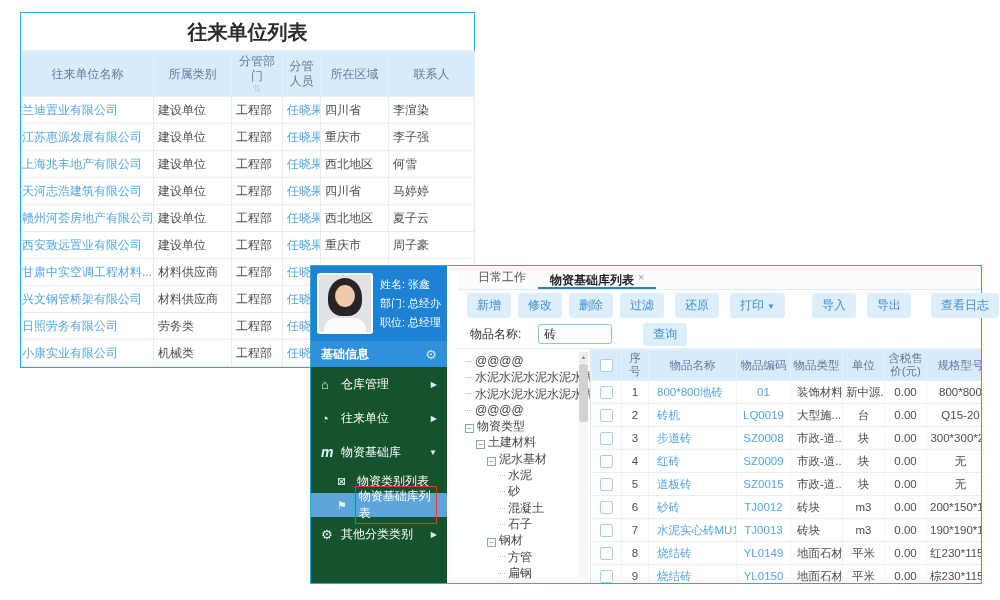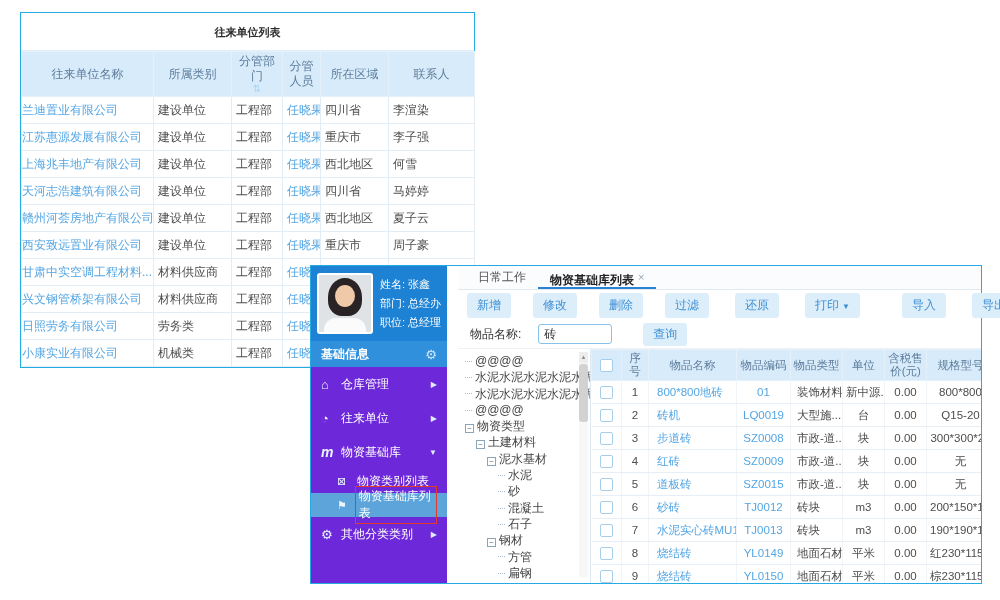--- a/index.html
+++ b/index.html
@@ -3,37 +3,37 @@
 <meta charset="utf-8">
 <style>
   * { margin:0; padding:0; box-sizing:border-box; }
   html,body { width:1000px; height:600px; background:#fff;
     font-family:"Liberation Sans","DejaVu Sans",sans-serif; }
   .stage { position:relative; width:1000px; height:600px; overflow:hidden; background:#fff; }
 
   
   .lwin { position:absolute; left:20px; top:12px; width:455px; height:356px;
     background:#fff; border:1px solid #25aae1; z-index:1; }
-  .lw-title { height:38px; line-height:38px; text-align:center; font-size:11px;
+  .lw-title { height:38px; line-height:38px; text-align:center; font-size:20px;
     font-weight:bold; color:#2b2b2b; border-bottom:1px solid #e3eef8; }
   #ltable { width:453px; border-collapse:collapse; table-layout:fixed; font-size:12px; }
   #ltable th { background:#d8ebfa; color:#5d7d9c; font-weight:normal; height:44px;
     border:1px solid #e6f0f9; padding:2px 3px; line-height:15px; }
   #ltable td { height:27px; border:1px solid #e3edf6; color:#4d4d4d; text-align:left;
     padding:0 4px; overflow:hidden; white-space:nowrap; }
   #ltable td.lnk { color:#54a6e4; text-align:left; padding-left:0; }
   #ltable td.person { color:#54a6e4; }
   .sorticon { display:block; color:#a9d3f2; font-size:10px; line-height:10px; }
 
   
   .rwin { position:absolute; left:310px; top:265px; width:672px; height:319px;
     background:#fff; border:1px solid #25aae1; z-index:2; display:flex; }
 
   
-  .sidebar { width:136px; background:#6d28d9; display:flex; flex-direction:column; flex:none; }
+  .sidebar { width:136px; background:#14532d; display:flex; flex-direction:column; flex:none; }
   .profile { height:75px; background:#1e82d4; display:flex; padding:7px 6px; }
   .avatar { width:56px; height:61px; background:#dfe3e6; border-radius:3px; position:relative;
     overflow:hidden; flex:none; border:2px solid #fff; }
   .avatar .hair { position:absolute; top:3px; left:9px; width:34px; height:38px;
     border-radius:50% 50% 40% 40%; background:#2a2326; }
   .avatar .face { position:absolute; top:10px; left:16px; width:20px; height:22px;
     border-radius:50%; background:#f0c9a8; }
   .avatar .shirt { position:absolute; bottom:0; left:5px; width:42px; height:14px;
     border-radius:12px 12px 0 0; background:#fbfbfb; }
   .pinfo { color:#fff; font-size:11px; line-height:19px; margin-left:7px; margin-top:2px;
@@ -53,21 +53,21 @@
   .redbox { border:1px solid #e03a2a; padding:1px 3px; }
 
   
   .content { flex:1; display:flex; flex-direction:column; min-width:0;padding-left:11px; }
   .tabbar { height:24px; background:#fafcfe; border-bottom:1px solid #e1e9f0;
     display:flex; padding-left:8px; font-size:12px; flex:none; }
   .tab { padding:0 12px; line-height:23px; color:#555; position:relative; }
   .tab.active { color:#222; font-weight:bold; border-bottom:2px solid #2a82d4; }
   .tab .x { margin-left:4px; color:#9aa7b5; font-size:11px; font-weight:normal;
     vertical-align:3px; }
-  .toolbar { height:30px; display:flex; align-items:center; gap:22px; padding:0 9px; flex:none; }
+  .toolbar { height:30px; display:flex; align-items:center; gap:7px; padding:0 9px; flex:none; }
   .tbtn { background:#ddeefb; color:#3d8fd3; font-size:12px; padding:4px 10px;
     border:none; border-radius:3px; white-space:nowrap; }
   .tbtn .dd { font-size:8px; margin-left:3px; }
   .searchrow { height:29px; display:flex; align-items:center; gap:17px; padding:0 12px;
     font-size:12px; color:#333; border-bottom:1px solid #ecf1f6; flex:none; }
   .searchrow input { width:74px; height:20px; border:1px solid #86c2ea; border-radius:3px;
     padding:0 5px; font-size:12px; color:#333; outline:none; }
   .qbtn { background:#ddeefb; color:#3d8fd3; font-size:12px; padding:3px 10px;
     border:none; border-radius:3px; margin-left:14px; }
 

